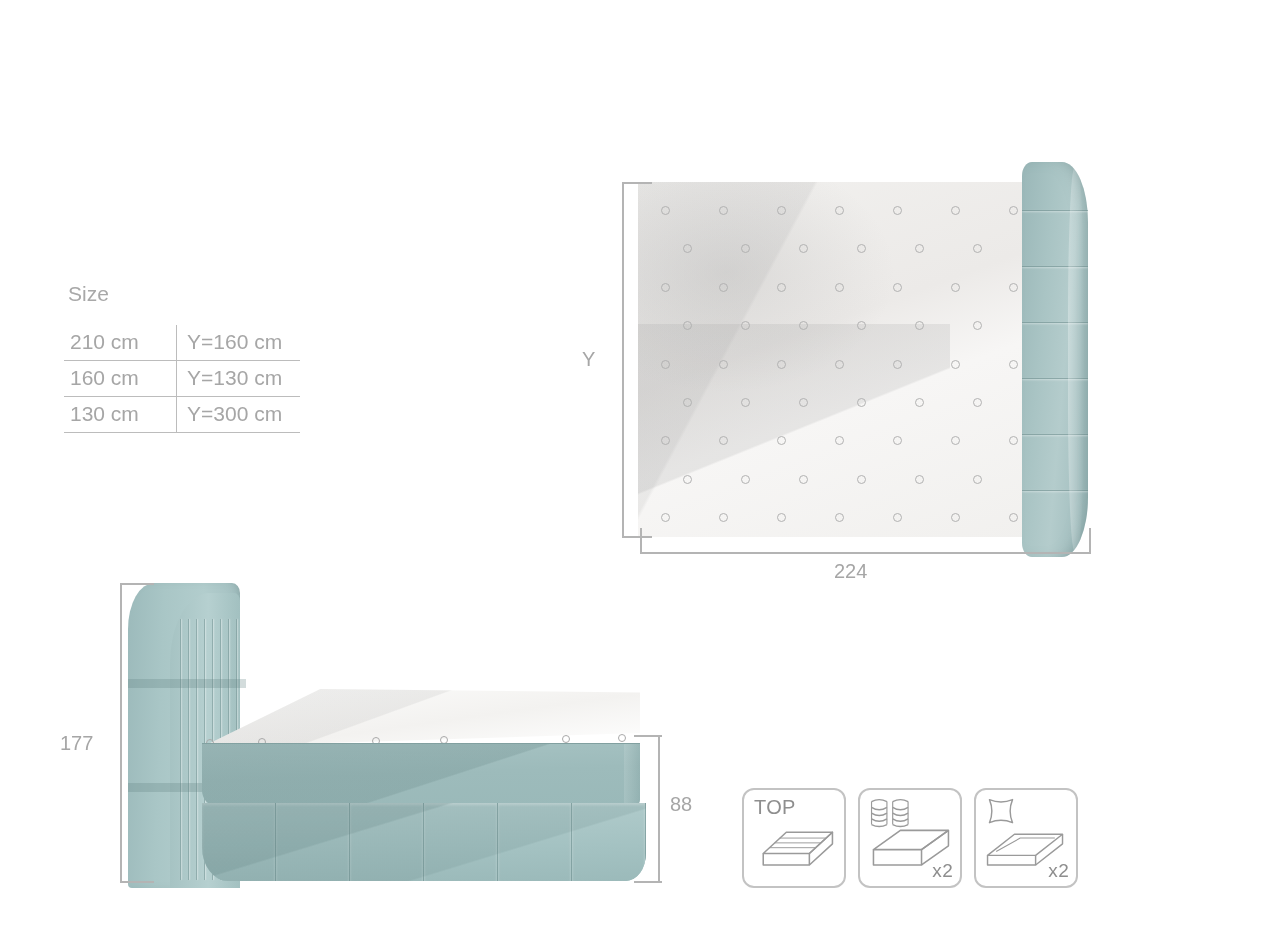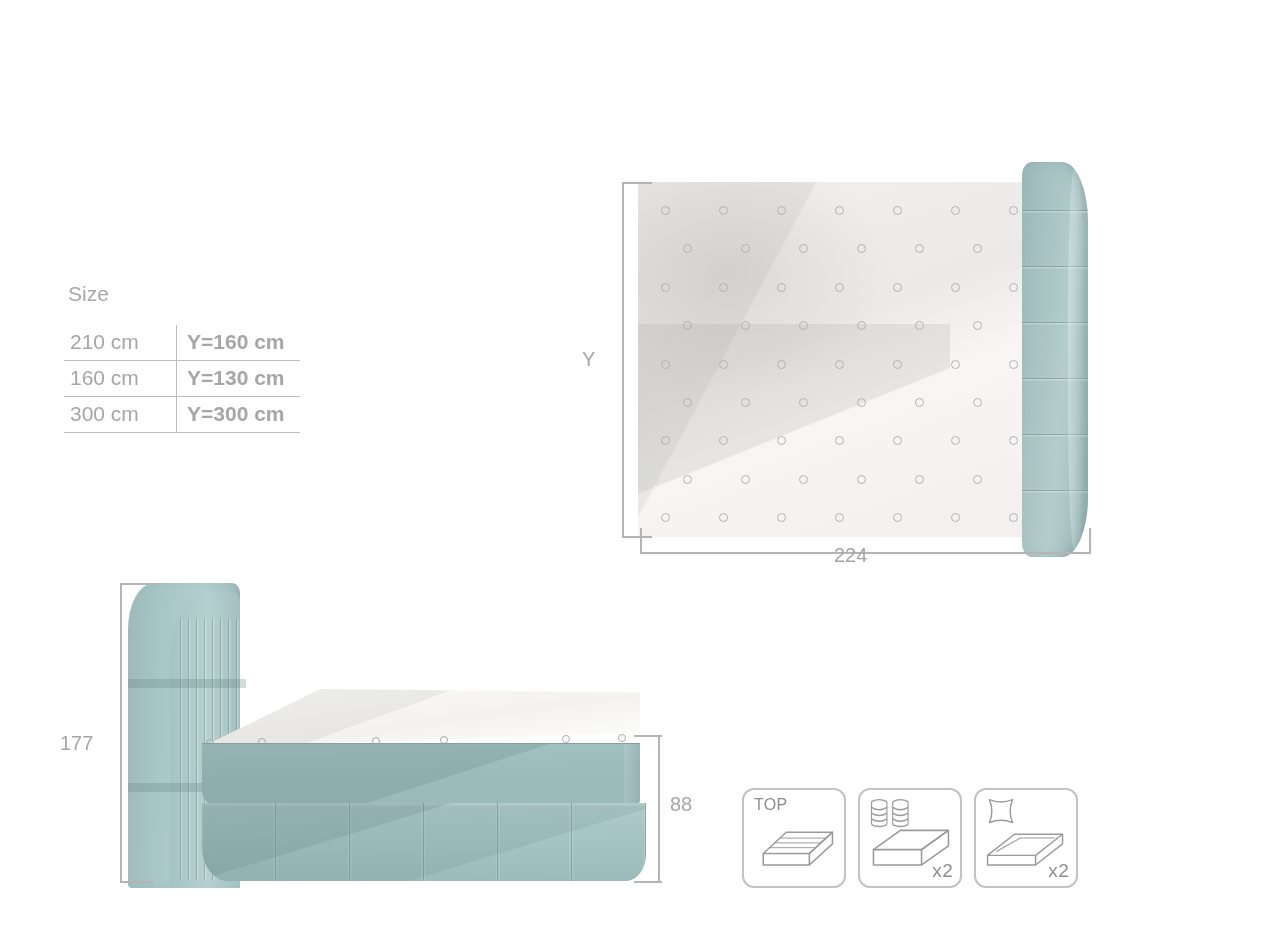--- a/index.html
+++ b/index.html
@@ -32,21 +32,21 @@
     border-collapse:collapse;
   }
   .size-table td{
     font-size:21px;color:#a6a6a6;font-weight:400;
     padding:5px 6px 6px 6px;
     border-bottom:1.5px solid #bcbcbc;
     white-space:nowrap;
     text-align:left;
   }
   .size-table td.c1{width:100px;border-right:1.5px solid #bcbcbc;}
-  .size-table td.c2{padding-left:10px;font-weight:bold;}
+  .size-table td.c2{padding-left:10px;}
 
   
   .dim-line-v{position:absolute;width:1.5px;background:#b4b4b4;}
   .dim-line-h{position:absolute;height:1.5px;background:#b4b4b4;}
   .tick-h{position:absolute;height:1.5px;background:#b4b4b4;}
   .tick-v{position:absolute;width:1.5px;background:#b4b4b4;}
   .dim-text{position:absolute;font-size:20px;color:#a6a6a6;white-space:nowrap;}
 
   
   .topview{position:absolute;left:610px;top:160px;width:500px;height:420px;}
@@ -182,21 +182,21 @@
   .icon-box{
     position:relative;
     width:104px;height:100px;
     border:2px solid #c3c3c3;border-radius:12px;
     box-sizing:border-box;background:#fff;
   }
   .icon-box.wide{width:112px;}
   .ic-label{
     position:absolute;font-size:15px;color:#8e8e8e;font-weight:400;letter-spacing:.3px;
   }
-  .ic-top{left:10px;top:6px;font-size:16px;}
+  .ic-top{left:10px;top:6px;font-size:20px;}
   .ic-x2{right:7px;bottom:4px;font-size:19px;}
   .ic-plastic{left:50%;transform:translateX(-50%);bottom:3px;font-size:16px;font-weight:700;color:#7e7e7e;}
   .ic-svg{position:absolute;inset:0;}
 </style>
 </head>
 <body>
 
 <div class="page">
 
 
@@ -205,21 +205,21 @@
     <tbody>
       <tr>
         <td class="c1">210 cm</td>
         <td class="c2">Y=160 cm</td>
       </tr>
       <tr>
         <td class="c1">160 cm</td>
         <td class="c2">Y=130 cm</td>
       </tr>
       <tr>
-        <td class="c1">300 cm</td>
+        <td class="c1">130 cm</td>
         <td class="c2">Y=300 cm</td>
       </tr>
     </tbody>
   </table>
 
   <div class="topview">
 
     <div class="tv-mattress">
       <div class="tv-shade-a"></div>
       <div class="tv-shade-b"></div>
@@ -299,21 +299,21 @@
     </div>
 
     <div class="dim-line-v" style="left:12px;top:22px;height:356px;"></div>
     <div class="tick-h" style="left:12px;top:22px;width:30px;"></div>
     <div class="tick-h" style="left:12px;top:376px;width:30px;"></div>
     <div class="dim-text" style="left:-28px;top:188px;">Y</div>
 
     <div class="dim-line-h" style="left:30px;top:392px;width:450px;"></div>
     <div class="tick-v" style="left:30px;top:368px;height:26px;"></div>
     <div class="tick-v" style="left:479px;top:368px;height:26px;"></div>
-    <div class="dim-text" style="left:224px;top:384px;">224</div>
+    <div class="dim-text" style="left:224px;top:400px;">224</div>
   </div>
 
   <div class="sideview">
 
     <div class="sv-headboard">
       <div class="sv-hb-face" id="sv-ribs">
           <div class="sv-hb-rib" style="left: 10px;"></div>
           <div class="sv-hb-rib" style="left: 18px;"></div>
           <div class="sv-hb-rib" style="left: 26px;"></div>
           <div class="sv-hb-rib" style="left: 34px;"></div>

